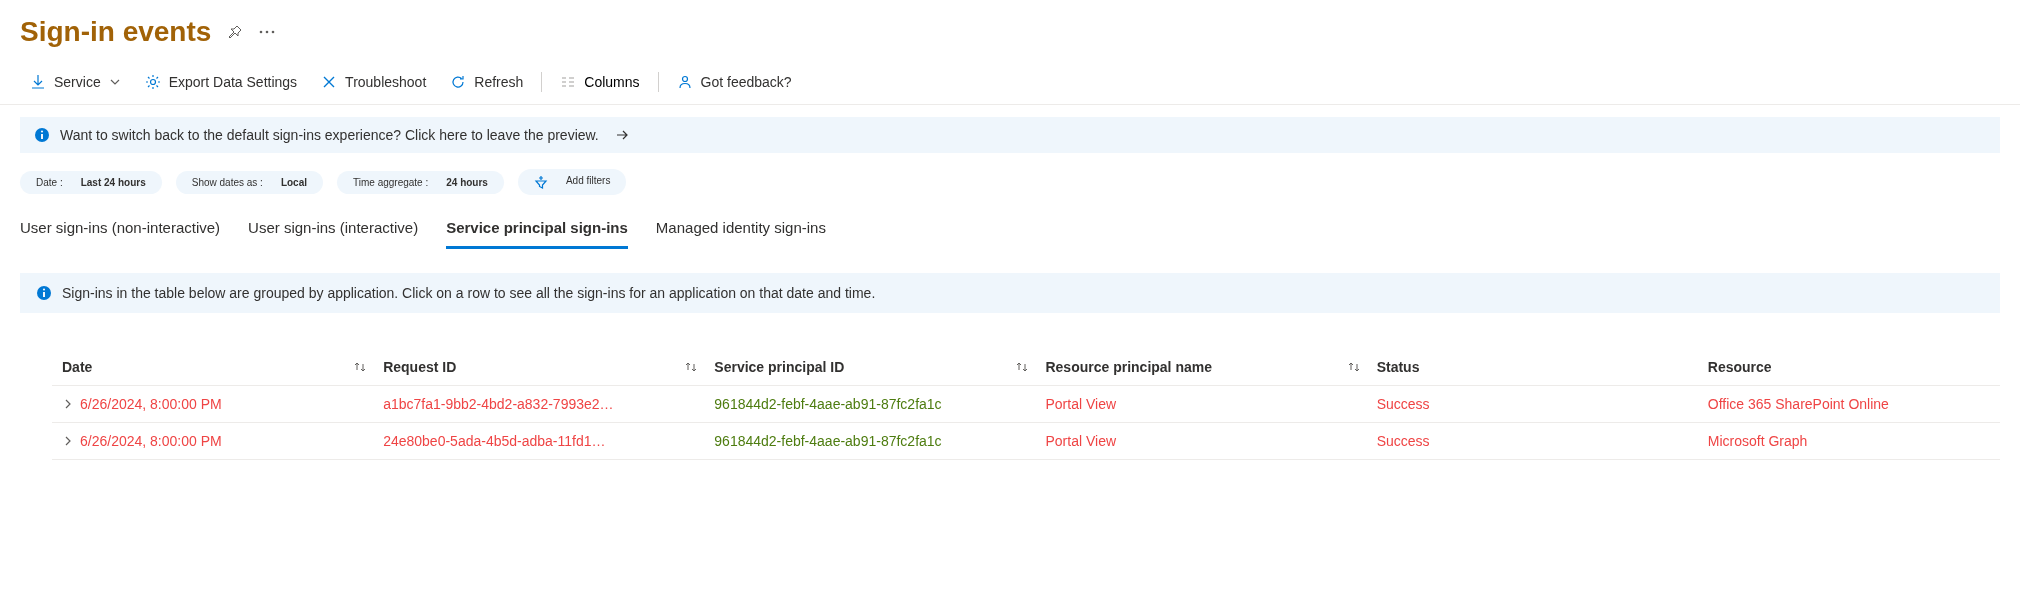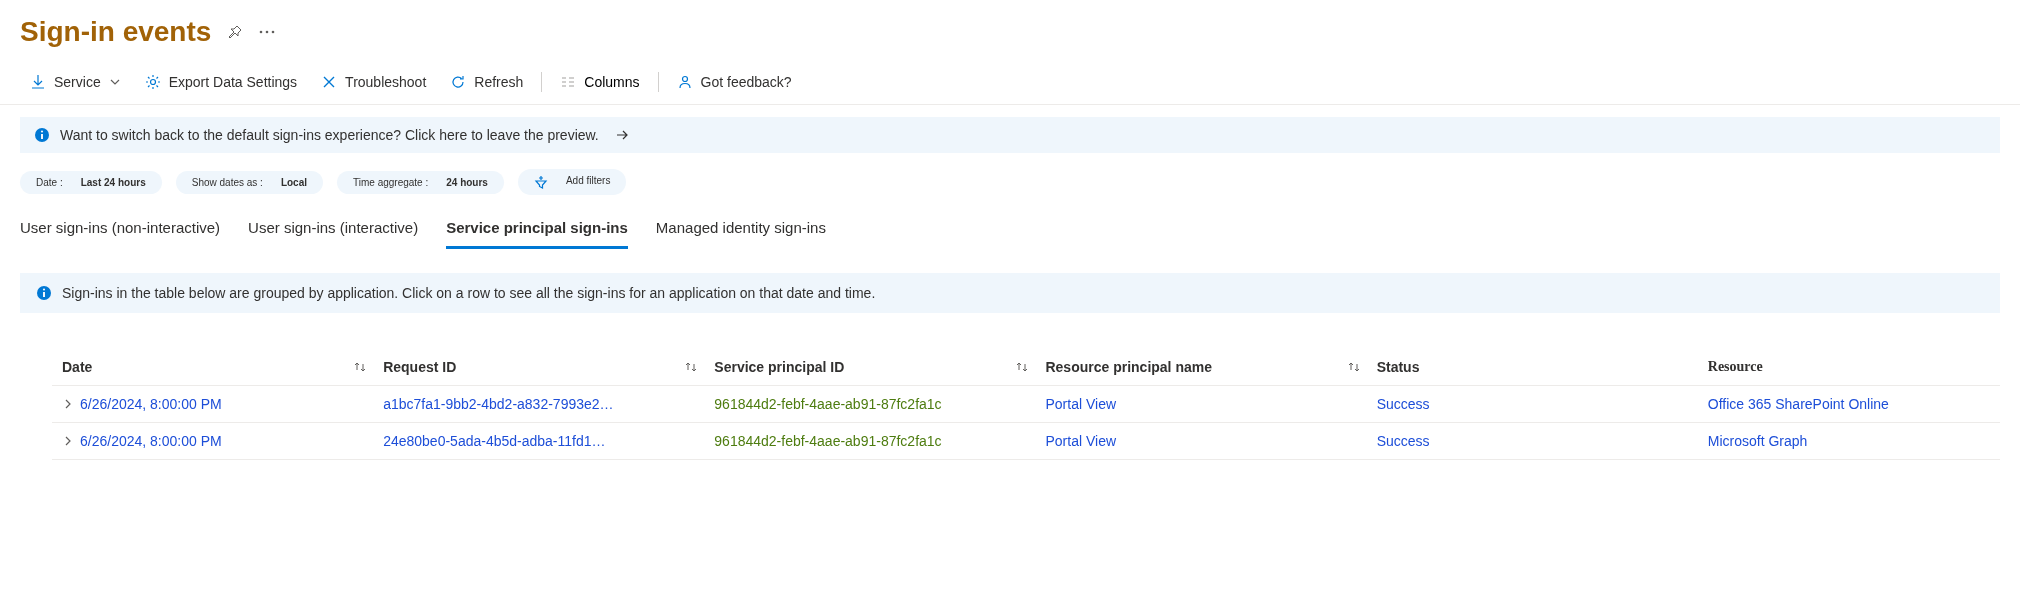--- a/index.html
+++ b/index.html
@@ -157,21 +157,21 @@
     }
     .sort-icon {
       color: #605e5c;
       display: flex;
       align-items: center;
       gap: 0;
     }
     td {
       padding: 10px 12px 10px 0;
       font-size: 14px;
-      color: #1d4ed8;
+      color: #ef4444;
       border-bottom: 1px solid #edebe9;
       white-space: nowrap;
       overflow: hidden;
       text-overflow: ellipsis;
     }
     .expand-cell {
       display: flex;
       align-items: center;
       gap: 6px;
     }
@@ -182,21 +182,21 @@
       flex-shrink: 0;
     }
     .link {
       color: #4d7c0f;
     }
     .col-date { width: 17%; padding-left: 10px;}
     .col-req { width: 17%; }
     .col-spid { width: 17%; }
     .col-spname { width: 17%; }
     .col-status { width: 17%; }
-    .col-resource { width: 15%; font-family: Liberation Serif, serif; }
+    .col-resource { width: 15%; }
     svg {
       display: block;
     }
   </style>
 </head>
 <body>
 
 <div class="header">
   <h1 class="page-title">Sign-in events</h1>
   <span class="header-icon">

